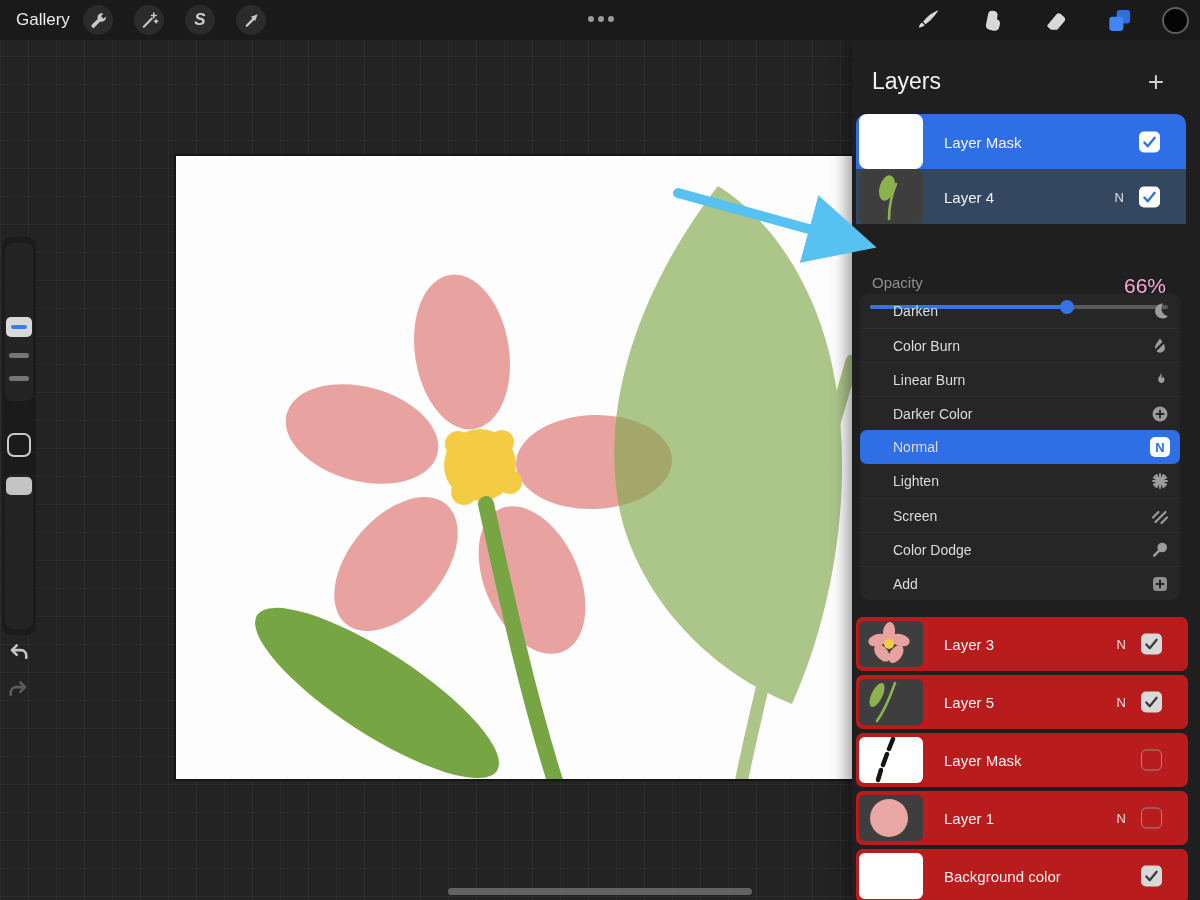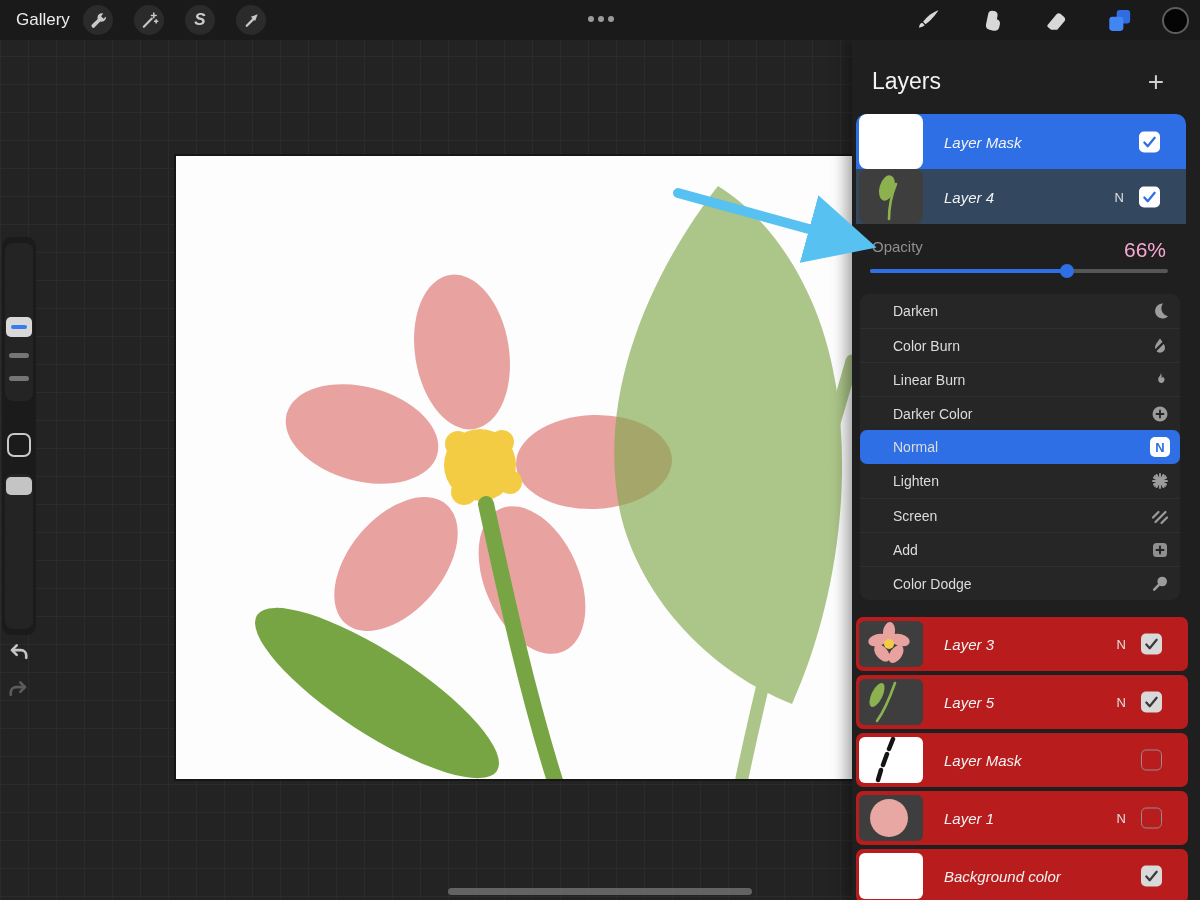--- a/index.html
+++ b/index.html
@@ -54,28 +54,28 @@
   .p-title { position:absolute; left:20px; top:28px; color:#f2f2f2; font-size:23px; font-weight:normal; }
   .p-add { position:absolute; right:28px; top:26px; width:32px; height:32px; color:#cfcfcf; font-size:28px; font-weight:300;
            display:flex; align-items:center; justify-content:center; }
 
   .lrow { position:relative; height:55px; }
   .lrow.primary { background:#2e6fe6; border-radius:10px 10px 0 0; }
   .lrow.secondary { background:#33475f; }
   .rows-top { margin:0 14px 0 4px; }
   .lthumb { position:absolute; left:3px; top:0; width:64px; height:55px; border-radius:8px; overflow:hidden; background:#3e3e3e; }
   .lthumb.white { background:#ffffff; }
-  .lname { position:absolute; left:88px; top:50%; transform:translateY(-50%); color:#f3f3f3; font-size:15px;font-style:italic; }
+  .lname { position:absolute; left:88px; top:50%; transform:translateY(-50%); color:#f3f3f3; font-size:15px; }
   .nletter { position:absolute; right:62px; top:50%; transform:translateY(-50%); color:#e0e0e0; font-size:13px; }
   .cbx { position:absolute; right:26px; top:50%; transform:translateY(-50%); width:21px; height:21px; border-radius:5px; }
   .cbx.on-blue { background:#ffffff; }
   .cbx.on-dark { background:#d9d9d9; }
   .cbx.off { background:transparent; border:1.5px solid #8f8f8f; }
 
-  .opacity-sec { position:relative; height:70px; }
+  .opacity-sec { position:relative; height:70px;margin-top:36px; }
   .op-label { position:absolute; left:20px; top:14px; color:#8f8f8f; font-size:15px; }
   .op-value { position:absolute; right:34px; top:14px; color:#f9a8d4; font-size:21px; }
   .op-track { position:absolute; left:18px; top:45px; width:298px; height:4px; background:#565656; border-radius:2px; }
   .op-fill  { position:absolute; left:0; top:0; height:4px; width:66%; background:#2e6fe6; border-radius:2px; }
   .op-knob  { position:absolute; top:-5px; left:calc(66% - 7px); width:14px; height:14px; border-radius:50%; background:#2e6fe6; }
 
   .blend { position:absolute; left:8px; top:254px; width:320px; background:rgba(255,255,255,.035); border-radius:9px; }
   .brow { position:relative; height:34px; }
   .brow + .brow { border-top:1px solid rgba(255,255,255,.045); }
   .brow .blabel { position:absolute; left:14px; top:50%; transform:translateY(-50%); color:#dcdcdc; font-size:14px;margin-left:19px; }
@@ -307,31 +307,31 @@
       <span class="blabel">Screen</span>
       <svg class="bicon" viewBox="0 0 20 20">
         <g stroke="#9c9c9c" stroke-width="2.2" stroke-linecap="round">
           <line x1="3" y1="11.5" x2="8.5" y2="6"></line>
             <line x1="5.5" y1="16" x2="15.5" y2="6"></line>
             <line x1="11.5" y1="17" x2="17" y2="11.5"></line>
         </g>
       </svg>
     </div>
     <div class="brow">
+      <span class="blabel">Color Dodge</span>
+      <svg class="bicon" viewBox="0 0 20 20">
+        <circle cx="12.2" cy="7.5" r="4.8" fill="#9c9c9c"></circle>
+        <line x1="8.6" y1="11.2" x2="4.2" y2="15.6" stroke="#9c9c9c" stroke-width="2.6" stroke-linecap="round"></line>
+      </svg>
+    </div>
+    <div class="brow">
       <span class="blabel">Add</span>
       <svg class="bicon" viewBox="0 0 20 20">
         <rect x="3" y="3" width="14" height="14" rx="3.5" fill="#8f8f8f"></rect>
         <path d="M10 6.5v7M6.5 10h7" stroke="#232323" stroke-width="2" stroke-linecap="round"></path>
-      </svg>
-    </div>
-    <div class="brow">
-      <span class="blabel">Color Dodge</span>
-      <svg class="bicon" viewBox="0 0 20 20">
-        <circle cx="12.2" cy="7.5" r="4.8" fill="#9c9c9c"></circle>
-        <line x1="8.6" y1="11.2" x2="4.2" y2="15.6" stroke="#9c9c9c" stroke-width="2.6" stroke-linecap="round"></line>
       </svg>
     </div>
   </div>
 
   <div class="rows-bottom">
     <div class="lrow plain">
       <div class="lthumb">
         <svg width="64" height="46" viewBox="0 0 64 46">
           <g fill="#E8A3A1">
             <ellipse cx="30" cy="11" rx="6" ry="10" transform="rotate(8 30 11)"></ellipse>

